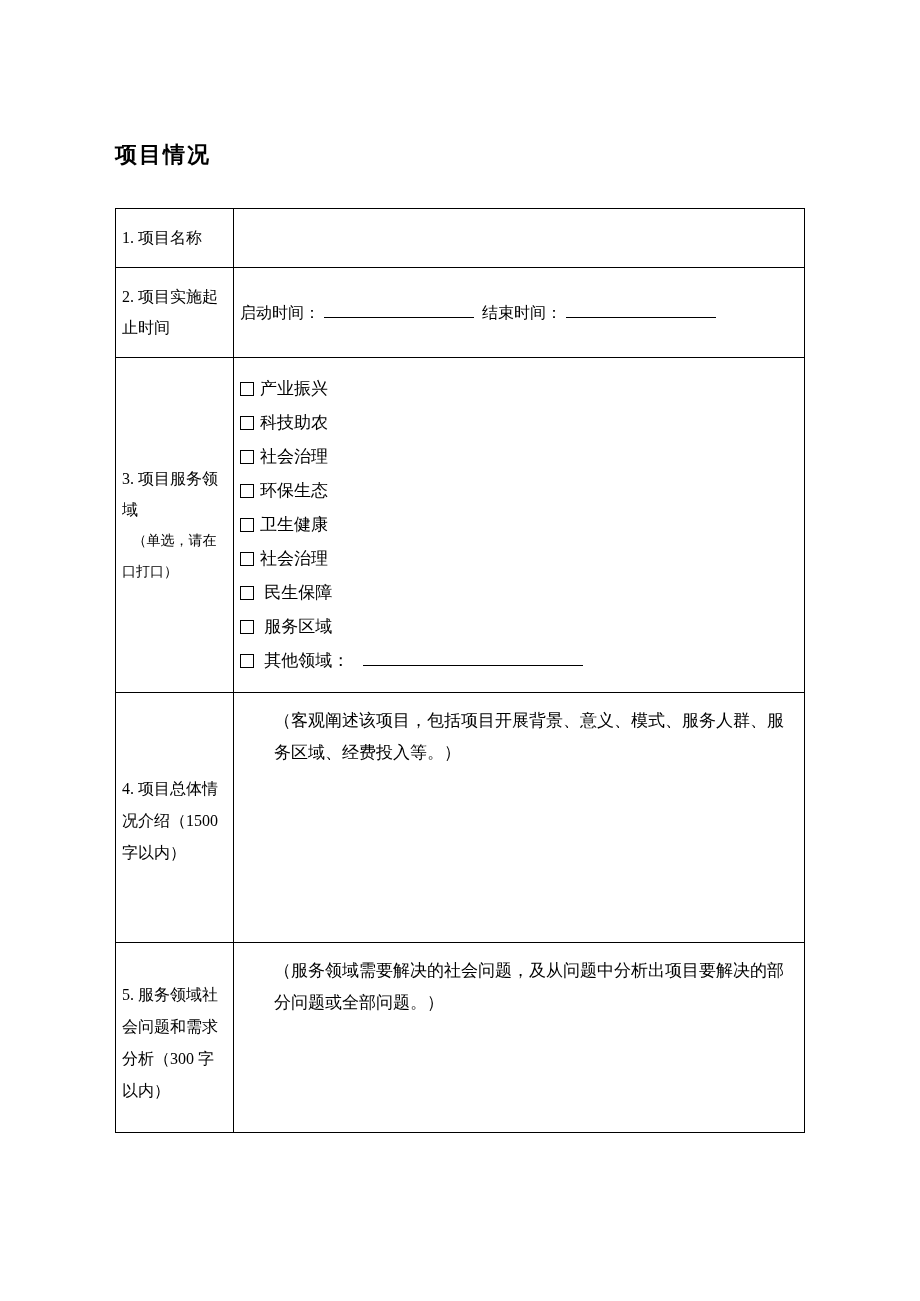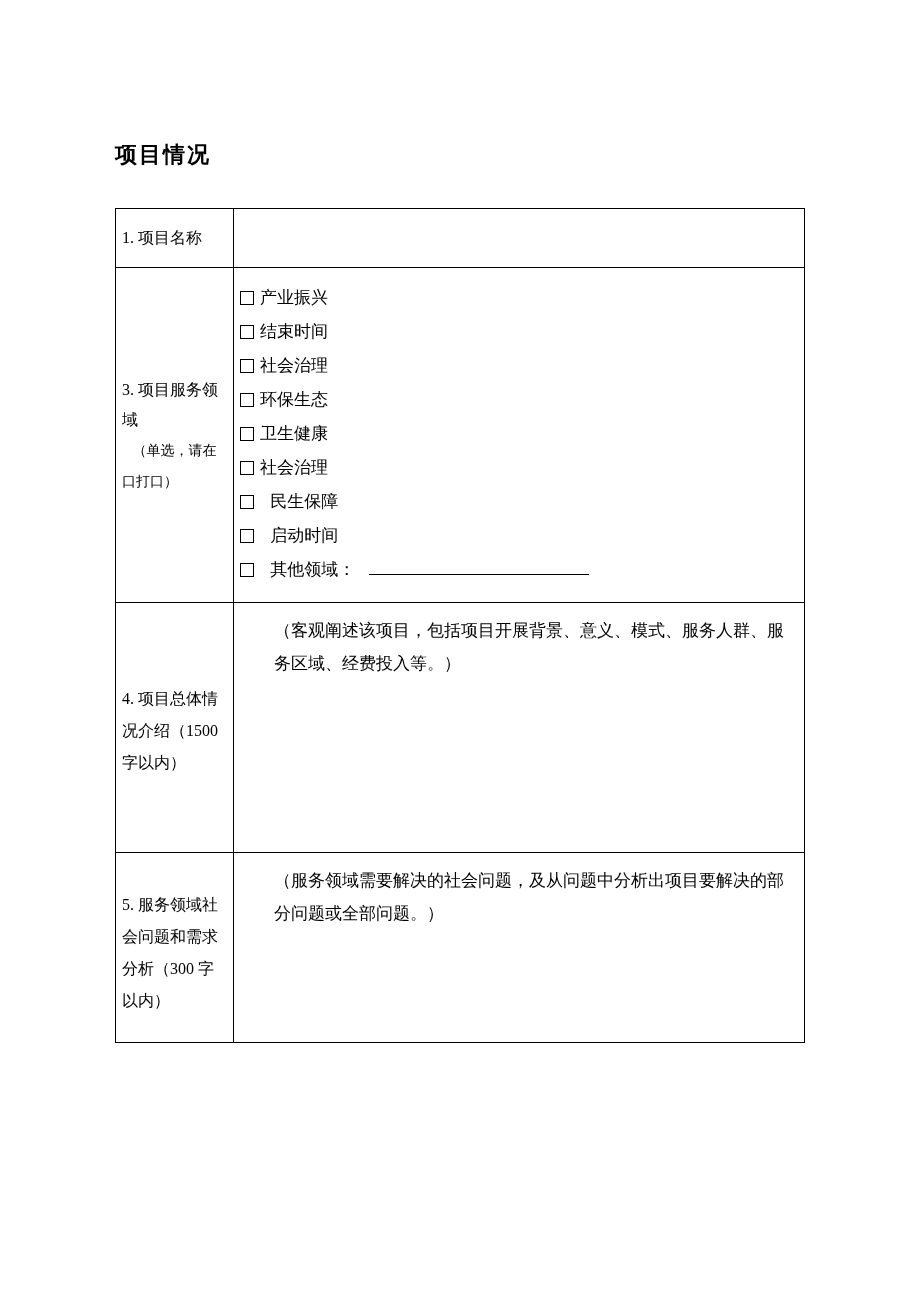--- a/index.html
+++ b/index.html
@@ -40,21 +40,20 @@
       padding-right: 14px;
       font-size: 16px;
       vertical-align: middle;
     }
     td.label-cell-top {
       vertical-align: top;
       padding-top: 80px;
     }
     .checkbox-list {
       line-height: 2;
-      font-family: Liberation Mono, monospace;
     }
     .checkbox-item {
       display: block;
     }
     .cb {
       display: inline-block;
       width: 14px;
       height: 14px;
       border: 1px solid #000;
       margin-right: 6px;
@@ -108,34 +107,41 @@
 
 <div class="title">项目情况</div>
 
 <table>
   <tbody>
       <tr>
     <td class="label-cell">1. 项目名称</td>
     <td></td>
   </tr>
   <tr>
+    <td class="label-cell">2. 项目实施起止时间</td>
+    <td class="row2-content">
+      <span>启动时间：</span><span class="blank-line"></span>
+      <span>结束时间：</span><span class="blank-line"></span>
+    </td>
+  </tr>
+  <tr>
     <td class="label-cell">
       <span>3. 项目服务领域</span><br>
       <span class="sub-hint">&nbsp;&nbsp;&nbsp;<span>（单选，请在口打口）</span></span>
     </td>
     <td>
       <div class="checkbox-list">
         <span class="checkbox-item"><span class="cb"></span><span>产业振兴</span></span>
-        <span class="checkbox-item"><span class="cb"></span><span>结束时间</span></span>
+        <span class="checkbox-item"><span class="cb"></span><span>科技助农</span></span>
         <span class="checkbox-item"><span class="cb"></span><span>社会治理</span></span>
         <span class="checkbox-item"><span class="cb"></span><span>环保生态</span></span>
         <span class="checkbox-item"><span class="cb"></span><span>卫生健康</span></span>
         <span class="checkbox-item"><span class="cb"></span><span>社会治理</span></span>
         <span class="checkbox-item"><span class="cb"></span>&nbsp;<span>民生保障</span></span>
-        <span class="checkbox-item"><span class="cb"></span>&nbsp;<span>启动时间</span></span>
+        <span class="checkbox-item"><span class="cb"></span>&nbsp;<span>服务区域</span></span>
         <span class="checkbox-item"><span class="cb"></span>&nbsp;<span>其他领域：</span><span class="blank-line-long"></span></span>
       </div>
     </td>
   </tr>
   <tr>
     <td class="label-cell label-cell-top r4-label">4. 项目总体情况介绍（1500字以内）</td>
     <td class="tall-cell">
       <div class="desc-text">（客观阐述该项目，包括项目开展背景、意义、模式、服务人群、服务区域、经费投入等。）</div>
     </td>
   </tr>

